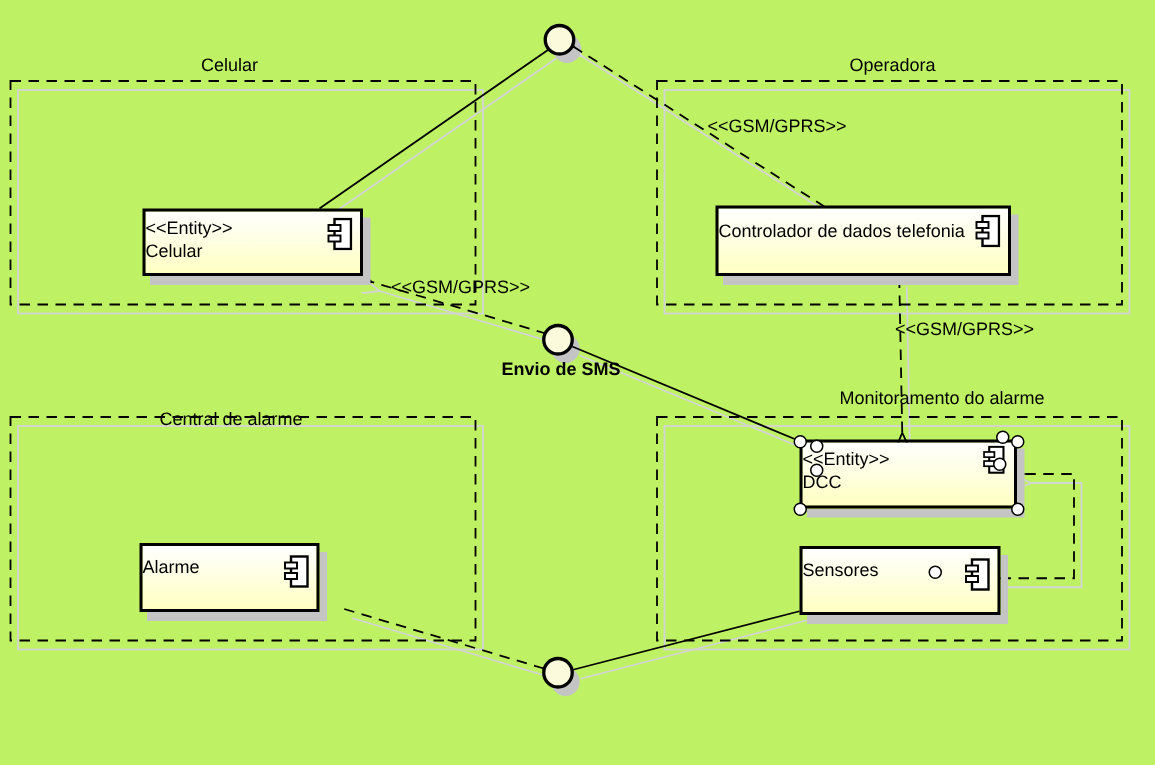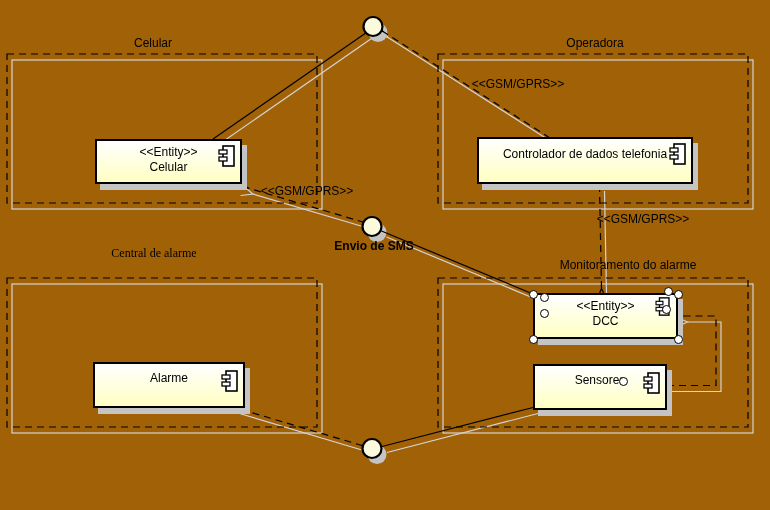--- a/index.html
+++ b/index.html
@@ -1,24 +1,24 @@
 <!DOCTYPE html>
 <html><head>
 <meta charset="utf-8">
 <style>
   html,body{margin:0;padding:0;background:#fff;}
-  .canvas{position:relative;width:770px;height:510px;background:#a16207;overflow:hidden;
+  .canvas{position:relative;width:770px;height:510px;background:#bef264;overflow:hidden;
           font-family:"Liberation Sans",sans-serif;color:#000;}
   .layer{position:absolute;left:0;top:0;pointer-events:none;}
   .lbl{position:absolute;transform:translateX(-50%);font-size:12px;white-space:nowrap;line-height:14px;}
   .lbl.bold{font-weight:bold;}
   .component{position:absolute;box-sizing:border-box;border:2px solid #000;
              background:linear-gradient(to bottom,#ffffff 0%,#ffffc2 100%);
              box-shadow:5px 6px 0 #c4c4c4;display:flex;flex-direction:column;
-             align-items:center;font-size:12px;line-height:15px;}
+             align-items:flex-start;font-size:12px;line-height:15px;}
   .component .txt{text-align:center;}
   .cmp-icon{position:absolute;top:4px;right:5px;width:17px;height:22px;}
   .handle{position:absolute;width:7px;height:7px;border:1px solid #000;border-radius:50%;
           background:#fff;box-sizing:content-box;}
 </style>
 </head>
 <body>
 
 <div class="canvas">
 
@@ -70,34 +70,34 @@
 
     <g fill="#fcfadd" stroke="#000" stroke-width="2.2" style="pointer-events:auto">
       <circle cx="373" cy="26.5" r="9.5"></circle>
       <circle cx="372" cy="226.5" r="9.5"></circle>
       <circle cx="372" cy="448.5" r="9.5"></circle>
     </g>
   </svg>
 
   <div class="lbl" style="left:153px;top:36px;">Celular</div>
   <div class="lbl" style="left:595px;top:36px;text-align:center;">Operadora</div>
-  <div class="lbl" style="left:154px;top:246px;font-family:Liberation Serif, serif;">Central de alarme</div>
+  <div class="lbl" style="left:154px;top:272px;">Central de alarme</div>
   <div class="lbl" style="left:589px;top:258px;margin-left:39px;">Monitoramento do alarme</div>
 
   <div class="component" style="left:95px;top:139px;width:147px;height:45px;padding-top:4px;">
     <span class="txt">&lt;&lt;Entity&gt;&gt;</span>
     <span class="txt">Celular</span>
     <svg class="cmp-icon" viewBox="0 0 17 22">
       <rect x="5" y="1" width="11" height="20" fill="#fff" stroke="#000" stroke-width="1.6"></rect>
       <rect x="1" y="5" width="8" height="4" fill="#fff" stroke="#000" stroke-width="1.3"></rect>
       <rect x="1" y="12" width="8" height="4" fill="#fff" stroke="#000" stroke-width="1.3"></rect>
     </svg>
   </div>
 
-  <div class="component" style="left:477px;top:137px;width:216px;height:47px;padding-top:8px;">
+  <div class="component" style="left:477px;top:137px;width:197px;height:47px;padding-top:8px;">
     <span class="txt">Controlador de dados telefonia</span>
     <svg class="cmp-icon" viewBox="0 0 17 22">
       <rect x="5" y="1" width="11" height="20" fill="#fff" stroke="#000" stroke-width="1.6"></rect>
       <rect x="1" y="5" width="8" height="4" fill="#fff" stroke="#000" stroke-width="1.3"></rect>
       <rect x="1" y="12" width="8" height="4" fill="#fff" stroke="#000" stroke-width="1.3"></rect>
     </svg>
   </div>
 
   <div class="component" style="left:533px;top:293px;width:145px;height:46px;padding-top:4px;">
     <span class="txt">&lt;&lt;Entity&gt;&gt;</span>
@@ -111,21 +111,21 @@
 
   <div class="component" style="left:533px;top:364px;width:134px;height:46px;padding-top:7px;">
     <span class="txt">Sensores</span>
     <svg class="cmp-icon" style="top:6px;" viewBox="0 0 17 22">
       <rect x="5" y="1" width="11" height="20" fill="#fff" stroke="#000" stroke-width="1.6"></rect>
       <rect x="1" y="5" width="8" height="4" fill="#fff" stroke="#000" stroke-width="1.3"></rect>
       <rect x="1" y="12" width="8" height="4" fill="#fff" stroke="#000" stroke-width="1.3"></rect>
     </svg>
   </div>
 
-  <div class="component" style="left:93px;top:362px;width:152px;height:46px;padding-top:7px;">
+  <div class="component" style="left:93px;top:362px;width:120px;height:46px;padding-top:7px;">
     <span class="txt">Alarme</span>
     <svg class="cmp-icon" style="top:6px;" viewBox="0 0 17 22">
       <rect x="5" y="1" width="11" height="20" fill="#fff" stroke="#000" stroke-width="1.6"></rect>
       <rect x="1" y="5" width="8" height="4" fill="#fff" stroke="#000" stroke-width="1.3"></rect>
       <rect x="1" y="12" width="8" height="4" fill="#fff" stroke="#000" stroke-width="1.3"></rect>
     </svg>
   </div>
 
   <div class="handle" style="left:529px;top:290px;"></div>
   <div class="handle" style="left:674px;top:290px;"></div>

